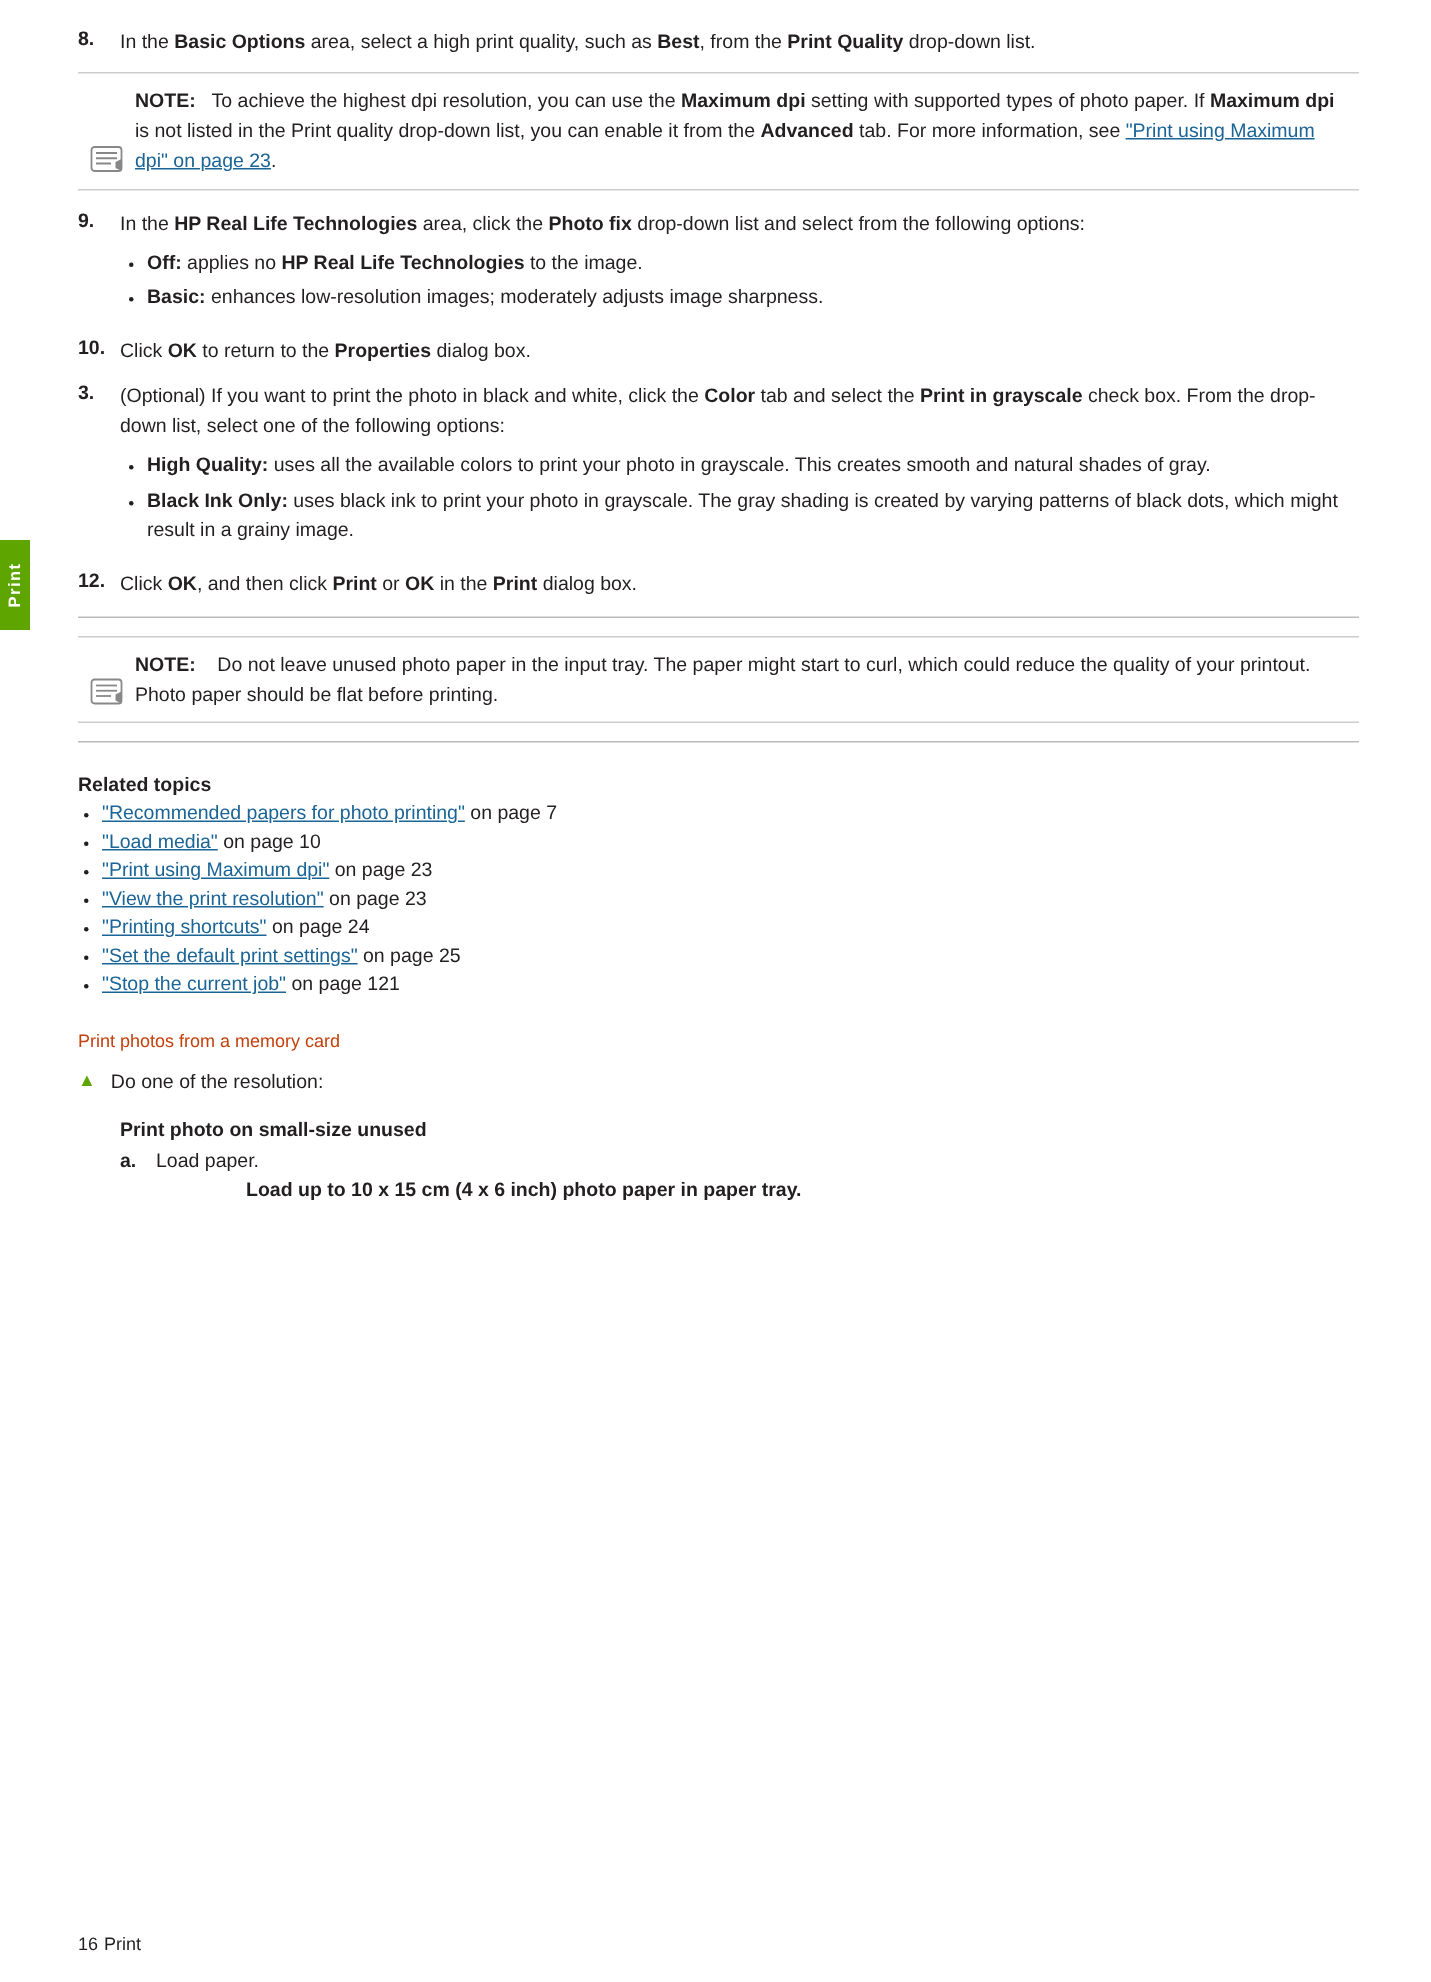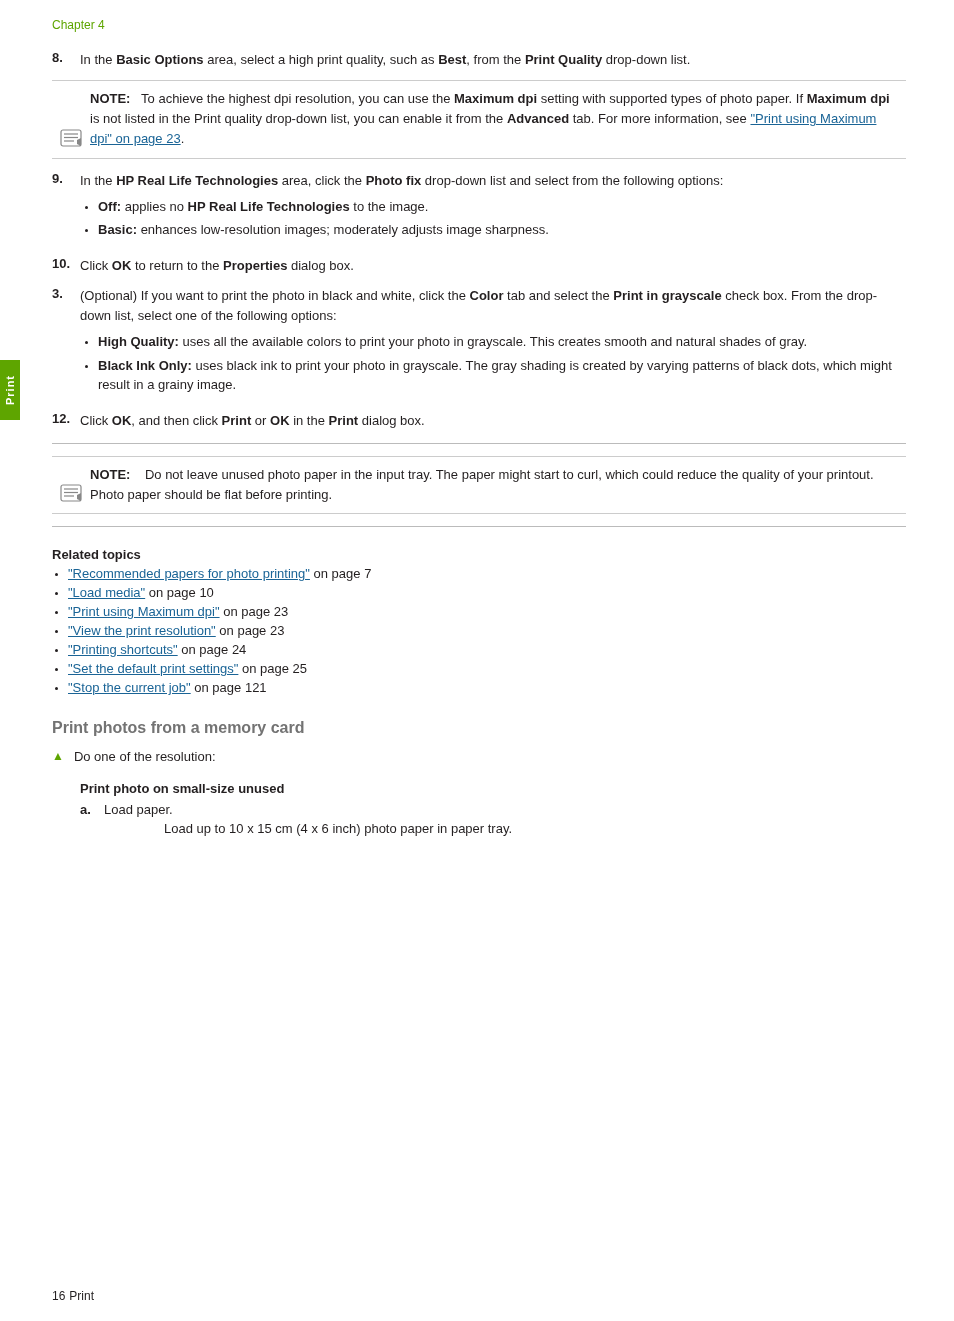--- a/index.html
+++ b/index.html
@@ -122,23 +122,23 @@
       font-size: 13px;
     }
     .related-topics ul li::marker {
       font-size: 10px;
     }
     a {
       color: #1a6496;
       text-decoration: underline;
     }
     .section-heading {
-      color: #737373;
-      font-size: 16px;
-      font-weight: bold;
+      color: #c2410c;
+      font-size: 12px;
+      font-weight: normal;
       margin-top: 24px;
       margin-bottom: 10px;
     }
     .triangle-item {
       display: flex;
       align-items: flex-start;
       margin-bottom: 14px;
       gap: 10px;
     }
     .triangle-icon {
@@ -160,38 +160,38 @@
       font-weight: bold;
       min-width: 18px;
     }
     .alpha-content {
       flex: 1;
     }
     .indented {
       margin-left: 60px;
       margin-top: 2px;
       line-height: 1.5;
+      font-weight: bold;
     }
     b { font-weight: bold; }
     .line-cont {
       line-height: 1.55;
     }
   </style>
 </head>
 <body>
 
 <div class="page">
   <div class="left-tab">
     <div class="side-label">
       <span>Print</span>
     </div>
   </div>
   <div class="content">
 
-    <div class="chapter-label">Chapter 4</div>
 
     <div class="numbered-item">
       <div class="num">8.</div>
       <div class="item-content line-cont">
         In the <b>Basic Options</b> area, select a high print quality, such as <b>Best</b>, from the <b>Print Quality</b> drop-down list.
       </div>
     </div>
 
     <div class="note-box">
       <div class="note-icon">

